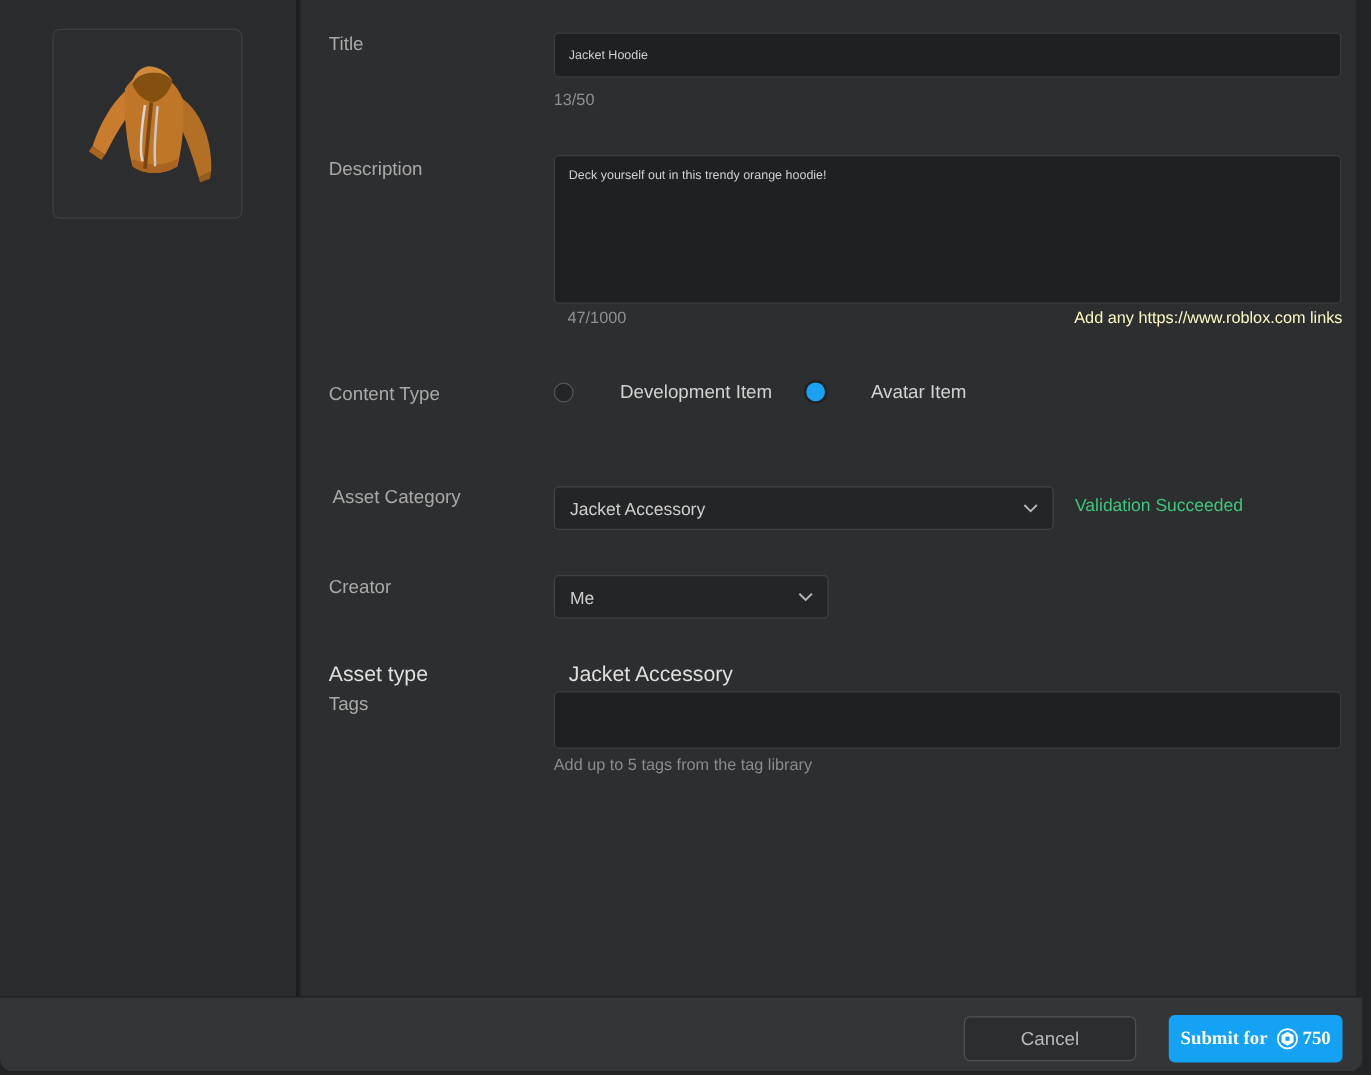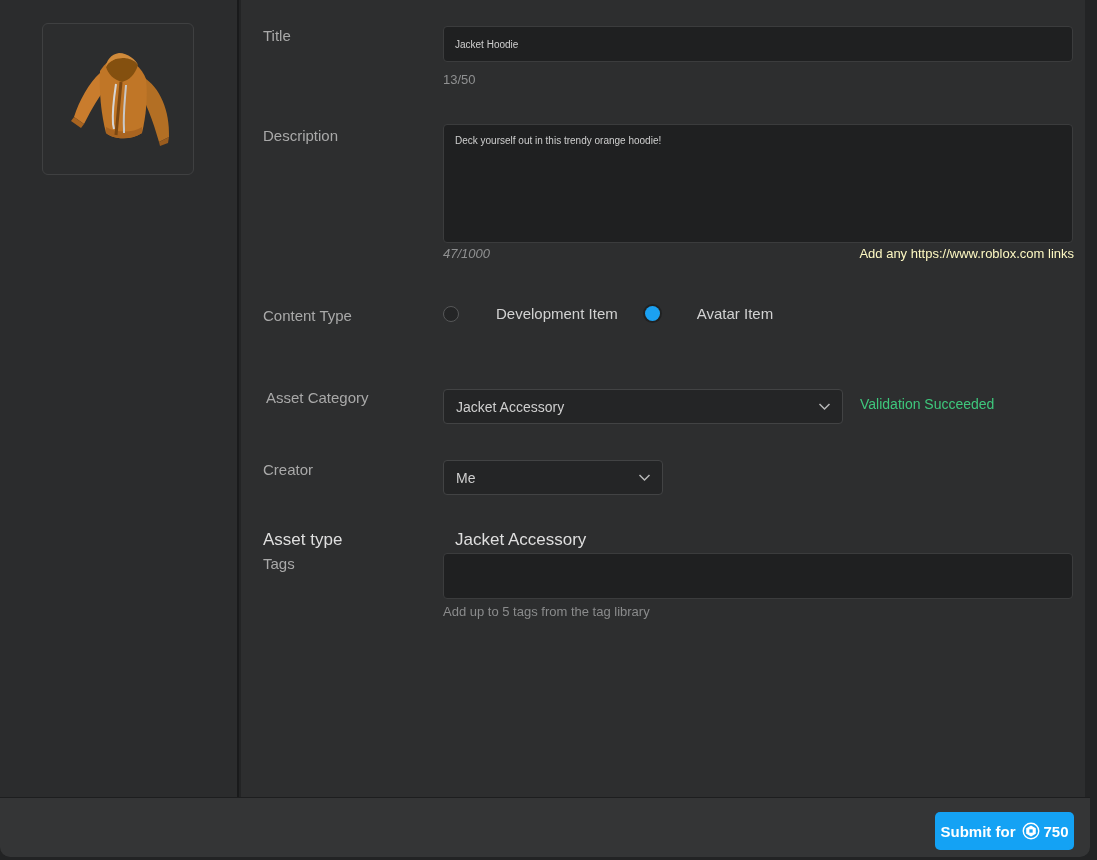--- a/index.html
+++ b/index.html
@@ -116,21 +116,21 @@
     font-family: "Liberation Sans", sans-serif;
     display: flex; align-items: center; justify-content: center;
     cursor: pointer;
   }
   .btn-submit {
     position: absolute; left: 935px; top: 14px;
     width: 139px; height: 38px;
     background: #14a2f4;
     border: none; border-radius: 5px;
     color: #ffffff; font-size: 15px; font-weight: bold;
-    font-family: Liberation Sans, sans-serif;
+    font-family: Liberation Serif, serif;
     display: flex; align-items: center; justify-content: center;
     cursor: pointer;
     white-space: nowrap;
   }
   .robux-icon { margin: 0 3px 0 7px; display: inline-block; }
   textarea.field-input { resize: none; padding: 9px 11px; line-height: 1.35; }
   input.field-input { padding: 0 11px; }
 </style>
 </head>
 <body>
@@ -166,21 +166,21 @@
     </div>
 
     <div class="main">
 
       <div class="label" style="left:22px; top:27px;">Title</div>
       <input class="field-input" style="left: 202px; top: 26px; width: 630px; height: 36px;" value="Jacket Hoodie">
       <div class="counter" style="left:202px; top:72px;">13/50</div>
 
       <div class="label" style="left:22px; top:127px;">Description</div>
       <textarea class="field-input" style="left: 202px; top: 124px; width: 630px; height: 119px;">Deck yourself out in this trendy orange hoodie!</textarea>
-      <div class="counter" style="left:202px; top:246px;font-style:italic;">47/1000</div>
+      <div class="counter" style="left:213px; top:246px;">47/1000</div>
       <div class="counter hint" style="right:11px; top:246px; text-align:right;">Add any https://www.roblox.com links</div>
 
       <div class="label" style="left:22px; top:307px;">Content Type</div>
       <div class="radio-group">
         <div class="radio-option">
           <span class="radio-circle"></span>
           <span class="radio-label">Development Item</span>
         </div>
         <div class="radio-option">
           <span class="radio-circle selected"></span>
@@ -211,20 +211,23 @@
       <div class="label" style="left:22px; top:555px;">Tags</div>
       <input class="field-input" style="left: 202px; top: 553px; width: 630px; height: 46px;" value="">
       <div class="counter hint" style="left:202px; top:604px; color:#8a8b8c;">Add up to 5 tags from the tag library</div>
 
     </div>
 
     <div class="right-gutter"></div>
   </div>
 
   <div class="footer">
+    <button class="btn-cancel">
+      <span>Cancel</span>
+    </button>
     <button class="btn-submit">
       <span>Submit for</span>
       <svg class="robux-icon" width="18" height="18" viewBox="0 0 24 24">
         <circle cx="12" cy="12" r="10.3" fill="none" stroke="#ffffff" stroke-width="1.9"></circle>
         <path d="M12 4.6 L18.4 8.3 L18.4 15.7 L12 19.4 L5.6 15.7 L5.6 8.3 Z" fill="#ffffff"></path>
         <rect x="9.8" y="9.8" width="4.4" height="4.4" fill="#14a2f4"></rect>
       </svg>
       <span>750</span>
     </button>
   </div>

